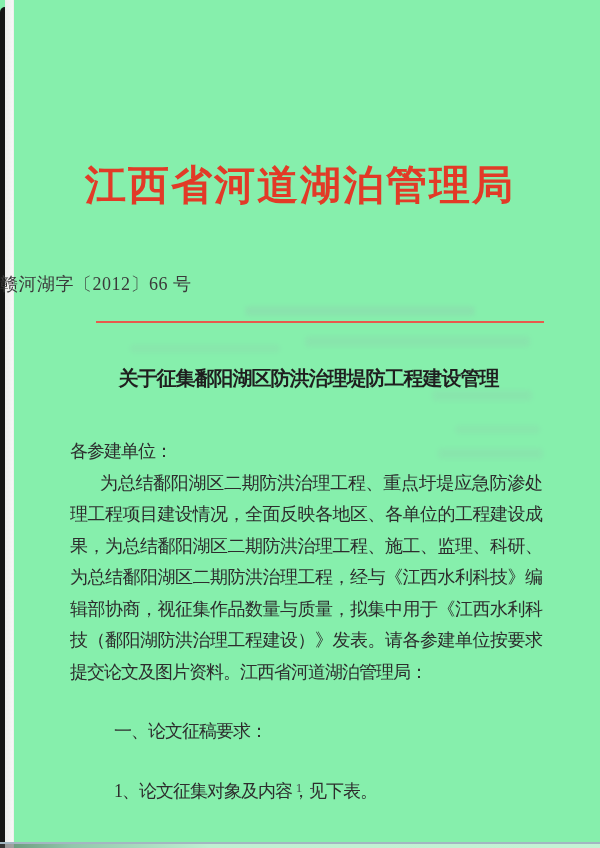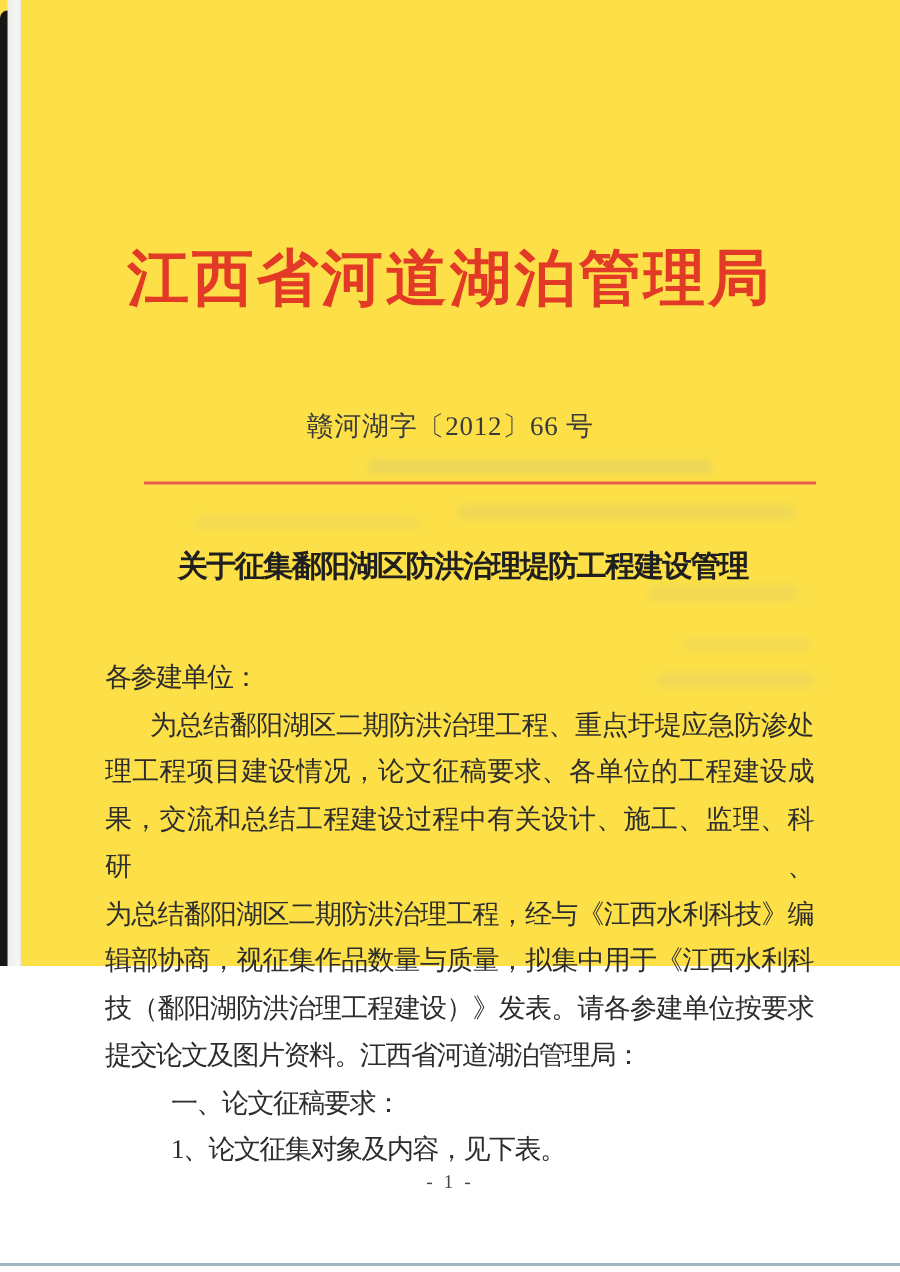--- a/index.html
+++ b/index.html
@@ -7,22 +7,22 @@
     padding: 0;
     width: 600px;
     height: 848px;
     overflow: hidden;
     background: #ffffff;
     font-family: "Liberation Serif", "DejaVu Serif", serif;
   }
   .page {
     position: relative;
     width: 600px;
-    height: 644px;
-    background: #fde047;
+    height: 848px;
+    background: #86efac;
   }
   
   .scan-edge-left {
     position: absolute;
     left: 0; top: 7px; bottom: 0;
     width: 5px;
     background: #161616;
     border-top-left-radius: 8px;
   }
   .scan-shadow-band {
@@ -75,21 +75,21 @@
     font-size: 41px;
     font-weight: bold;
     letter-spacing: 2px;
     color: #e23a27;
     white-space: nowrap;
   }
   .docnum {
     position: absolute;
     left: 0; right: 0;
     top: 272px;
-    text-align: center;
+    text-align: left;
     font-size: 18px;
     color: #3a3a3a;
     letter-spacing: 0.5px;
     white-space: nowrap;
   }
   .redline {
     position: absolute;
     left: 96px;
     top: 321px;
     width: 448px;
@@ -120,21 +120,21 @@
     color: #2d2d2d;
   }
   .line { white-space: nowrap; }
   .line.fill {
     white-space: normal;
     text-align: justify;
     text-align-last: justify;
     font-family: Liberation Serif, serif;
   }
   .indent-sm { padding-left: 30px; }
-  .indent    { padding-left: 44px; }
+  .indent    { padding-left: 44px; margin-top: 28px; }
   .pagenum {
     position: absolute;
     left: 0; right: 0;
     top: 780px;
     text-align: center;
     font-size: 13px;
     color: #44484c;
     letter-spacing: 2px;
   }
 </style>
@@ -162,22 +162,22 @@
 
   <div class="redline"></div>
 
   <div class="title">
     <div>关于征集鄱阳湖区防洪治理堤防工程建设管理</div>
   </div>
 
   <div class="body-text">
     <div class="line">各参建单位：</div>
     <div class="line fill indent-sm">为总结鄱阳湖区二期防洪治理工程、重点圩堤应急防渗处</div>
-    <div class="line fill">理工程项目建设情况，论文征稿要求、各单位的工程建设成</div>
-    <div class="line fill">果，交流和总结工程建设过程中有关设计、施工、监理、科研、</div>
+    <div class="line fill">理工程项目建设情况，全面反映各地区、各单位的工程建设成</div>
+    <div class="line fill">果，为总结鄱阳湖区二期防洪治理工程、施工、监理、科研、</div>
     <div class="line fill">为总结鄱阳湖区二期防洪治理工程，经与《江西水利科技》编</div>
     <div class="line fill">辑部协商，视征集作品数量与质量，拟集中用于《江西水利科</div>
     <div class="line fill">技（鄱阳湖防洪治理工程建设）》发表。请各参建单位按要求</div>
     <div class="line">提交论文及图片资料。江西省河道湖泊管理局：</div>
     <div class="line indent">一、论文征稿要求：</div>
     <div class="line indent">1、论文征集对象及内容，见下表。</div>
   </div>
 
   <div class="pagenum">- 1 -</div>
 

